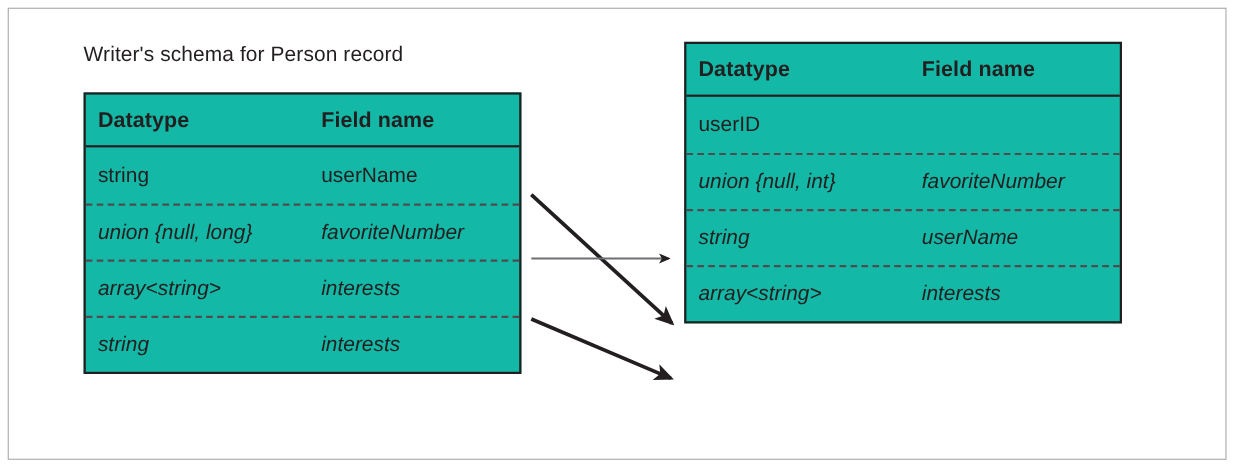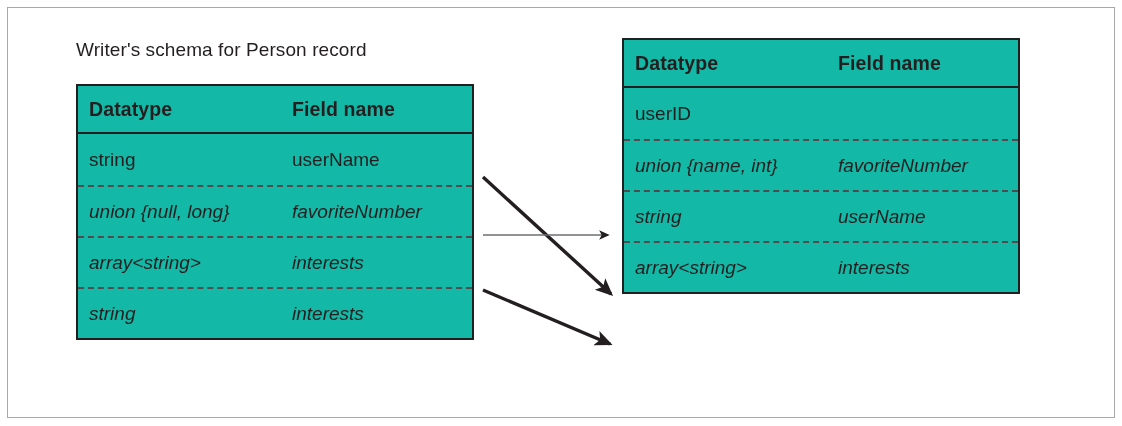--- a/index.html
+++ b/index.html
@@ -140,21 +140,21 @@
       <div class="row header-row">
         <div class="cell col-datatype">Datatype</div>
         <div class="cell col-fieldname">Field name</div>
       </div>
 
       <div class="row data-row">
         <div class="cell col-fieldname">userID</div>
       </div>
 
       <div class="row data-row">
-        <div class="cell col-datatype">union {name, int}</div>
+        <div class="cell col-datatype">union {null, int}</div>
         <div class="cell col-fieldname">favoriteNumber</div>
       </div>
 
       <div class="row data-row">
         <div class="cell col-datatype">string</div>
         <div class="cell col-fieldname">userName</div>
       </div>
 
       <div class="row data-row">
         <div class="cell col-datatype">array&lt;string&gt;</div>

